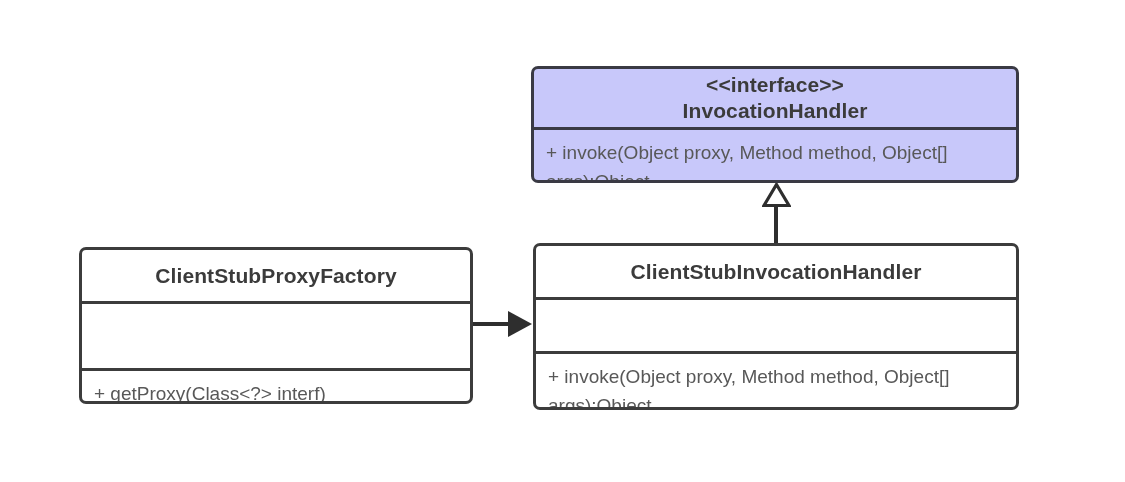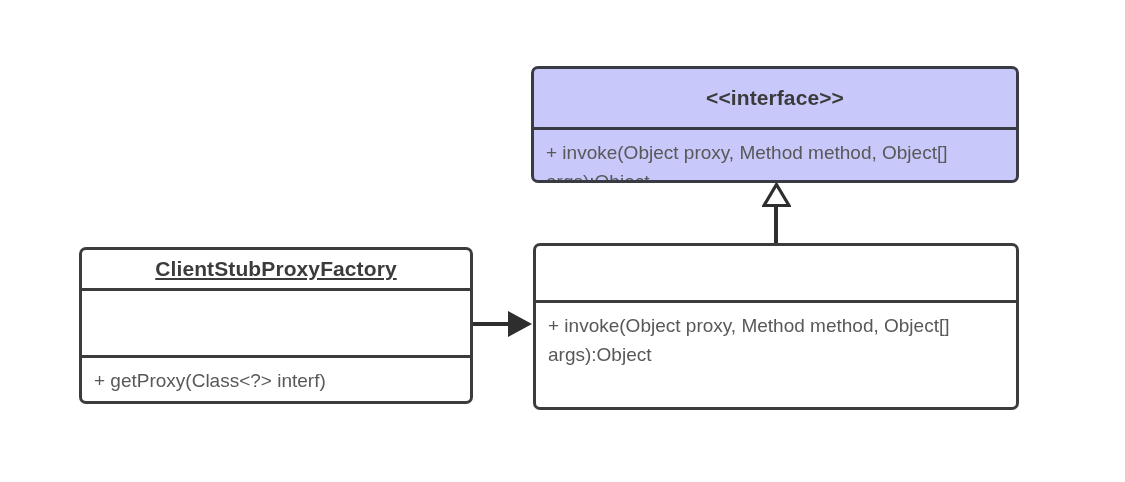--- a/index.html
+++ b/index.html
@@ -116,58 +116,62 @@
 </style>
 </head>
 <body>
 
 <div id="canvas">
 
   <div class="uml-class interface-box" style="left:531px; top:66px; width:488px; height:117px;">
 
     <div class="uml-compartment uml-title" style="height:58px;">
       <span class="uml-stereotype">&lt;&lt;interface&gt;&gt;</span>
+      <span class="uml-classname">InvocationHandler</span>
     </div>
 
     <div class="uml-compartment uml-members" style="height:56px;">
       <span class="member">+ invoke(Object proxy, Method method, Object[] args):Object</span>
     </div>
   </div>
 
   <div class="connector">
 
     <div class="arrow-hollow-triangle" style="left:762px; top:183px;">
       <svg width="29" height="24" viewBox="0 0 29 24">
         <polygon points="14.5,1.5 27,22.5 2,22.5" fill="#ffffff" stroke="#2e2e2e" stroke-width="3.2" stroke-linejoin="miter"></polygon>
       </svg>
     </div>
 
     <div class="conn-line-v" style="left:774px; top:205px; height:40px;"></div>
   </div>
 
   <div class="uml-class" style="left:79px; top:247px; width:394px; height:157px;">
 
-    <div class="uml-compartment uml-title" style="height:38px;text-decoration:underline;">
+    <div class="uml-compartment uml-title" style="height:51px;">
       <span class="uml-classname">ClientStubProxyFactory</span>
     </div>
 
     <div class="uml-compartment uml-members uml-empty" style="height:55px;"></div>
 
     <div class="uml-compartment uml-members" style="height:48px;margin-top:12px;">
       <span class="member">+ getProxy(Class&lt;?&gt; interf)</span>
     </div>
   </div>
 
   <div class="connector">
     <div class="conn-line-h" style="left:473px; top:322px; width:40px;"></div>
     <div class="arrow-solid-right" style="left:508px; top:311px;"></div>
   </div>
 
   <div class="uml-class" style="left:533px; top:243px; width:486px; height:167px;">
 
+    <div class="uml-compartment uml-title" style="height:51px;">
+      <span class="uml-classname">ClientStubInvocationHandler</span>
+    </div>
 
     <div class="uml-compartment uml-members uml-empty" style="height:54px;"></div>
 
     <div class="uml-compartment uml-members" style="height:59px;">
       <span class="member">+ invoke(Object proxy, Method method, Object[] args):Object</span>
     </div>
   </div>
 
 </div>
 

